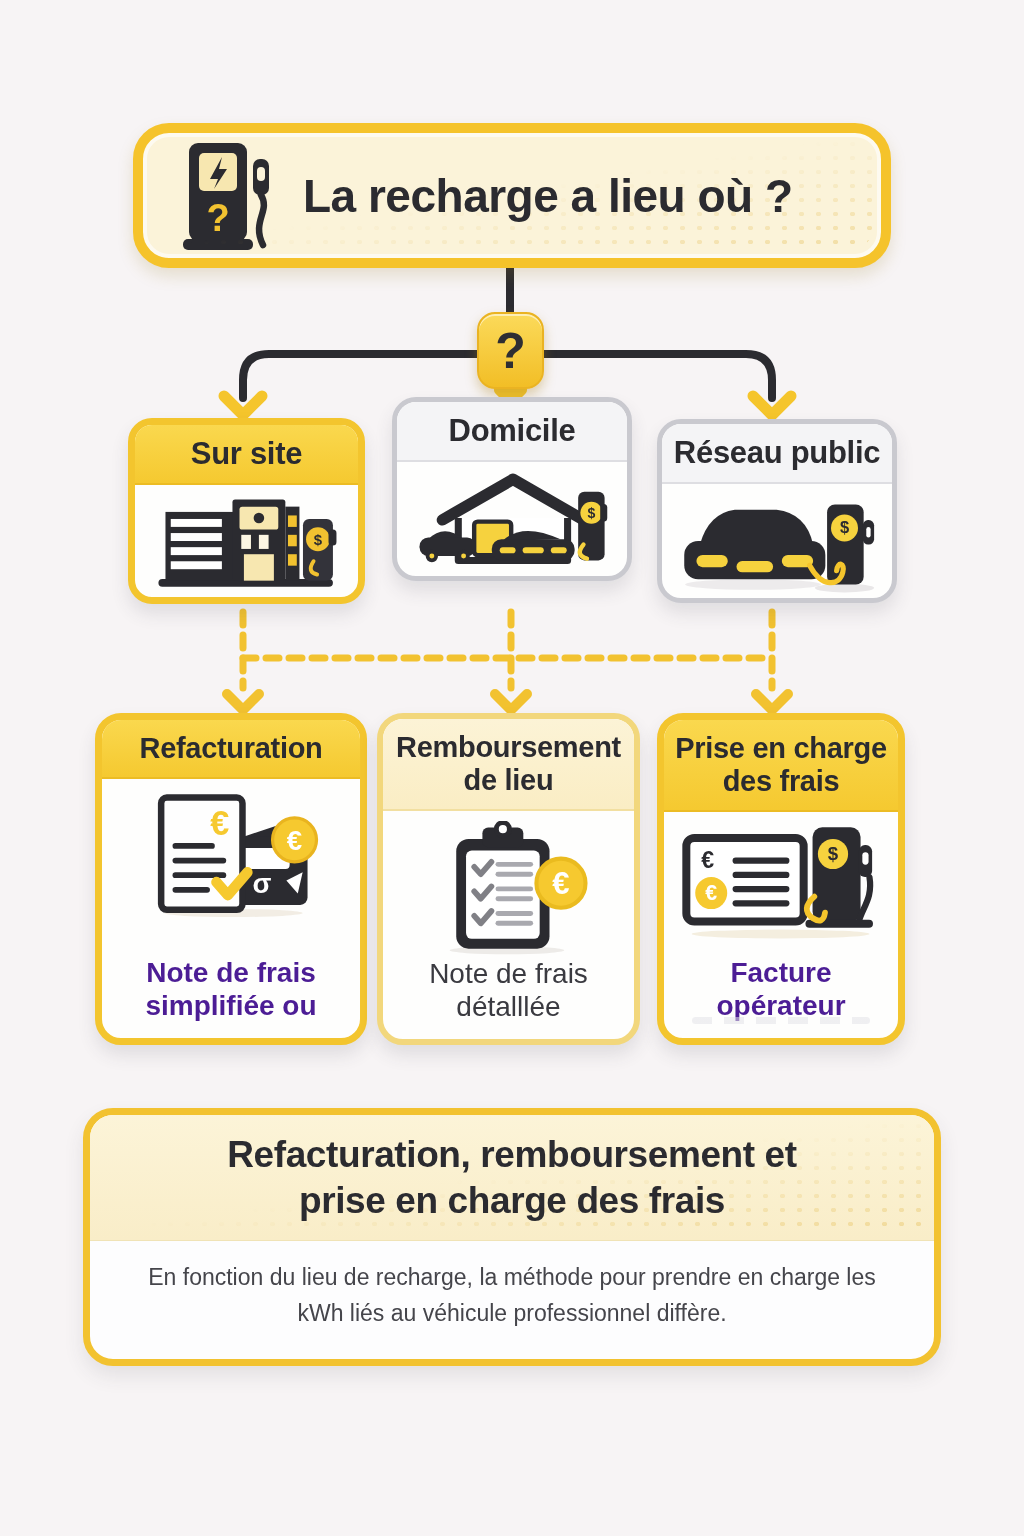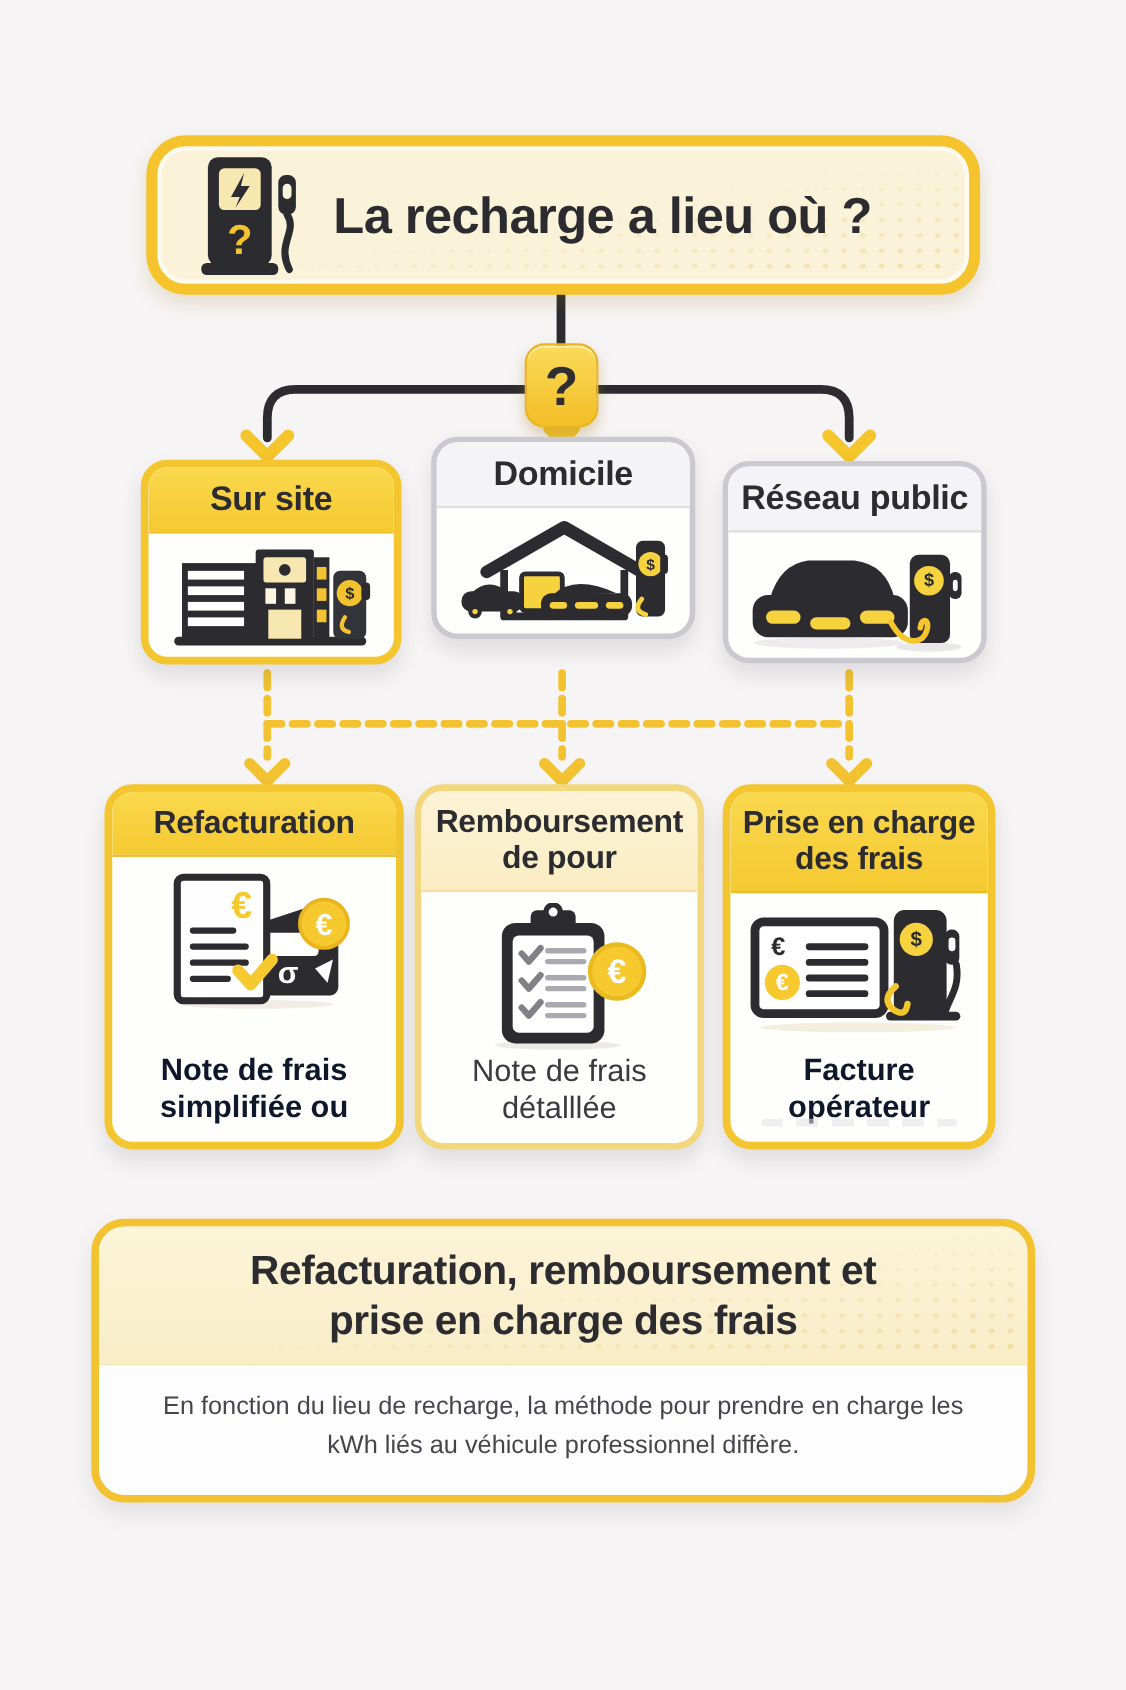--- a/index.html
+++ b/index.html
@@ -40,21 +40,21 @@
   .head-gray{background:#F4F4F6;border-bottom:2px solid #DEDEE2;}
   .head-cream{background:linear-gradient(180deg,#FCF3D6,#FAEDC4);border-bottom:2px solid #F2DFA0;}
   .loc-head{flex:0 0 auto;height:58px;display:flex;align-items:center;justify-content:center;
             font-weight:bold;font-size:31px;white-space:nowrap;letter-spacing:-.3px;text-align:center;}
   .loc-body{flex:1;display:flex;align-items:center;justify-content:center;}
   .method-head{flex:0 0 auto;display:flex;flex-direction:column;align-items:center;justify-content:center;
                text-align:right;font-weight:bold;font-size:29px;line-height:1.13;padding:12px 4px;letter-spacing:-.3px;}
   .method-body{flex:1;display:flex;flex-direction:column;align-items:center;padding:10px 8px 16px;box-sizing:border-box;}
   .method-icon{flex:0 0 auto;}
   .method-text{margin-top:auto;text-align:center;font-size:28px;line-height:1.18;color:#3A3A40;}
-  .method-text .bold{font-weight:bold;color:#0f172a;}
+  .method-text .bold{font-weight:bold;color:#4c1d95;}
   .tline{display:block;}
   .dash-texture{position:absolute;left:12%;right:12%;bottom:14px;height:7px;opacity:.55;border-radius:4px;
                 background:repeating-linear-gradient(90deg,#E3E3E8 0 20px,transparent 20px 32px);}
 
   
   .footer-box{position:absolute;left:83px;top:1108px;width:858px;height:258px;box-sizing:border-box;
               border:7px solid #F2C230;border-radius:30px;background:#FDFDFE;
               display:flex;flex-direction:column;overflow:hidden;box-shadow:0 10px 20px rgba(60,60,70,.10);}
   .footer-head{position:relative;background:linear-gradient(180deg,#FCF4D8,#F9EDC8);
                padding:17px 36px 15px;border-bottom:1px solid #F0E3B6;}
@@ -209,21 +209,21 @@
       </svg>
       <div class="method-text">
         <span class="tline bold">Note de frais simplifiée ou</span>
       </div>
     </div>
   </div>
 
   <div class="card method-card b-creamy" style="left:377px;top:713px;width:263px;height:332px">
     <div class="method-head head-cream">
       <span class="tline">Remboursement</span>
-      <span class="tline">de pour</span>
+      <span class="tline">de lieu</span>
     </div>
     <div class="method-body">
       <svg class="method-icon" width="168" height="135" viewBox="0 0 205 165">
         <ellipse cx="100" cy="158" rx="70" ry="5" fill="#EDEBE8"></ellipse>
         <rect x="38" y="22" width="114" height="134" rx="15" fill="#2B2B30"></rect>
         <rect x="50" y="36" width="90" height="108" rx="7" fill="#FFFFFF"></rect>
         <rect x="70" y="8" width="50" height="24" rx="7" fill="#2B2B30"></rect>
         <circle cx="95" cy="10" r="8" stroke="#2B2B30" stroke-width="6" fill="#FFFFFF"></circle>
         <g stroke="#808086" stroke-width="7" fill="none" stroke-linecap="round" stroke-linejoin="round">
           <path d="M60,56 l8,9 l13,-15"></path>

